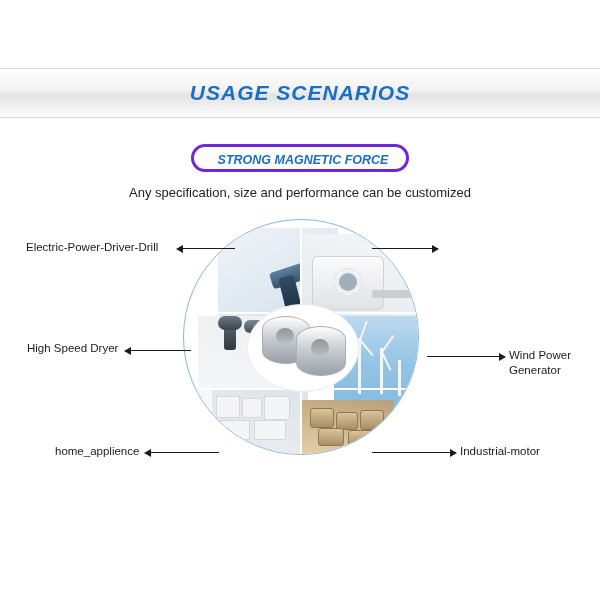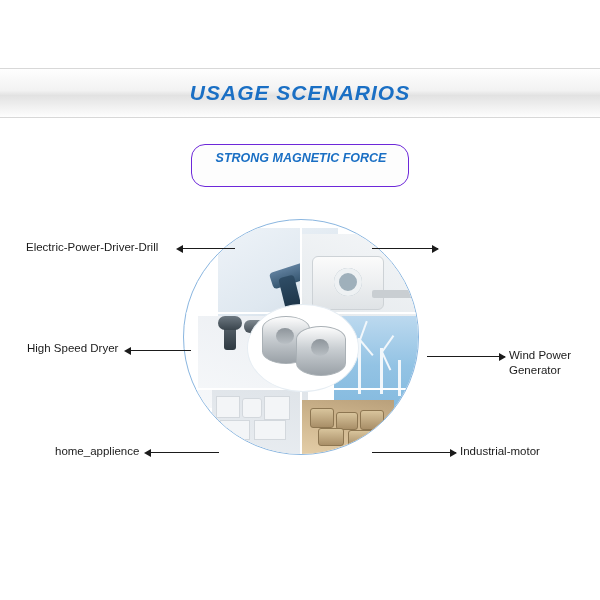--- a/index.html
+++ b/index.html
@@ -53,22 +53,22 @@
     color: #1a6fc4;
     letter-spacing: 1px;
   }
 
   
   .badge {
     position: absolute;
     left: 191px;
     top: 144px;
     width: 218px;
-    height: 43px;
-    border: 1px solid #6d28d9;
+    height: 28px;
+    border: 3px solid #6d28d9;
     border-radius: 14px;
     background: #fdfdfd;
     box-sizing: border-box;
   }
   .badge-text {
     position: absolute;
     left: 0;
     top: 0;
     width: 218px;
     height: 26px;
@@ -292,20 +292,21 @@
   <div class="banner">
     <div class="banner-line top"></div>
     <div class="banner-line bottom"></div>
     <div class="banner-title">USAGE SCENARIOS</div>
   </div>
 
   <div class="badge">
     <div class="badge-text">STRONG MAGNETIC FORCE</div>
   </div>
 
+  <div class="subtitle">Any specification, size and performance can be customized</div>
 
   <div class="circle-wrap">
     <div class="circle-ring">
 
       <div class="seg seg-drill">
         <div class="drill-body"></div>
         <div class="drill-grip"></div>
         <div class="drill-bit"></div>
       </div>
 

